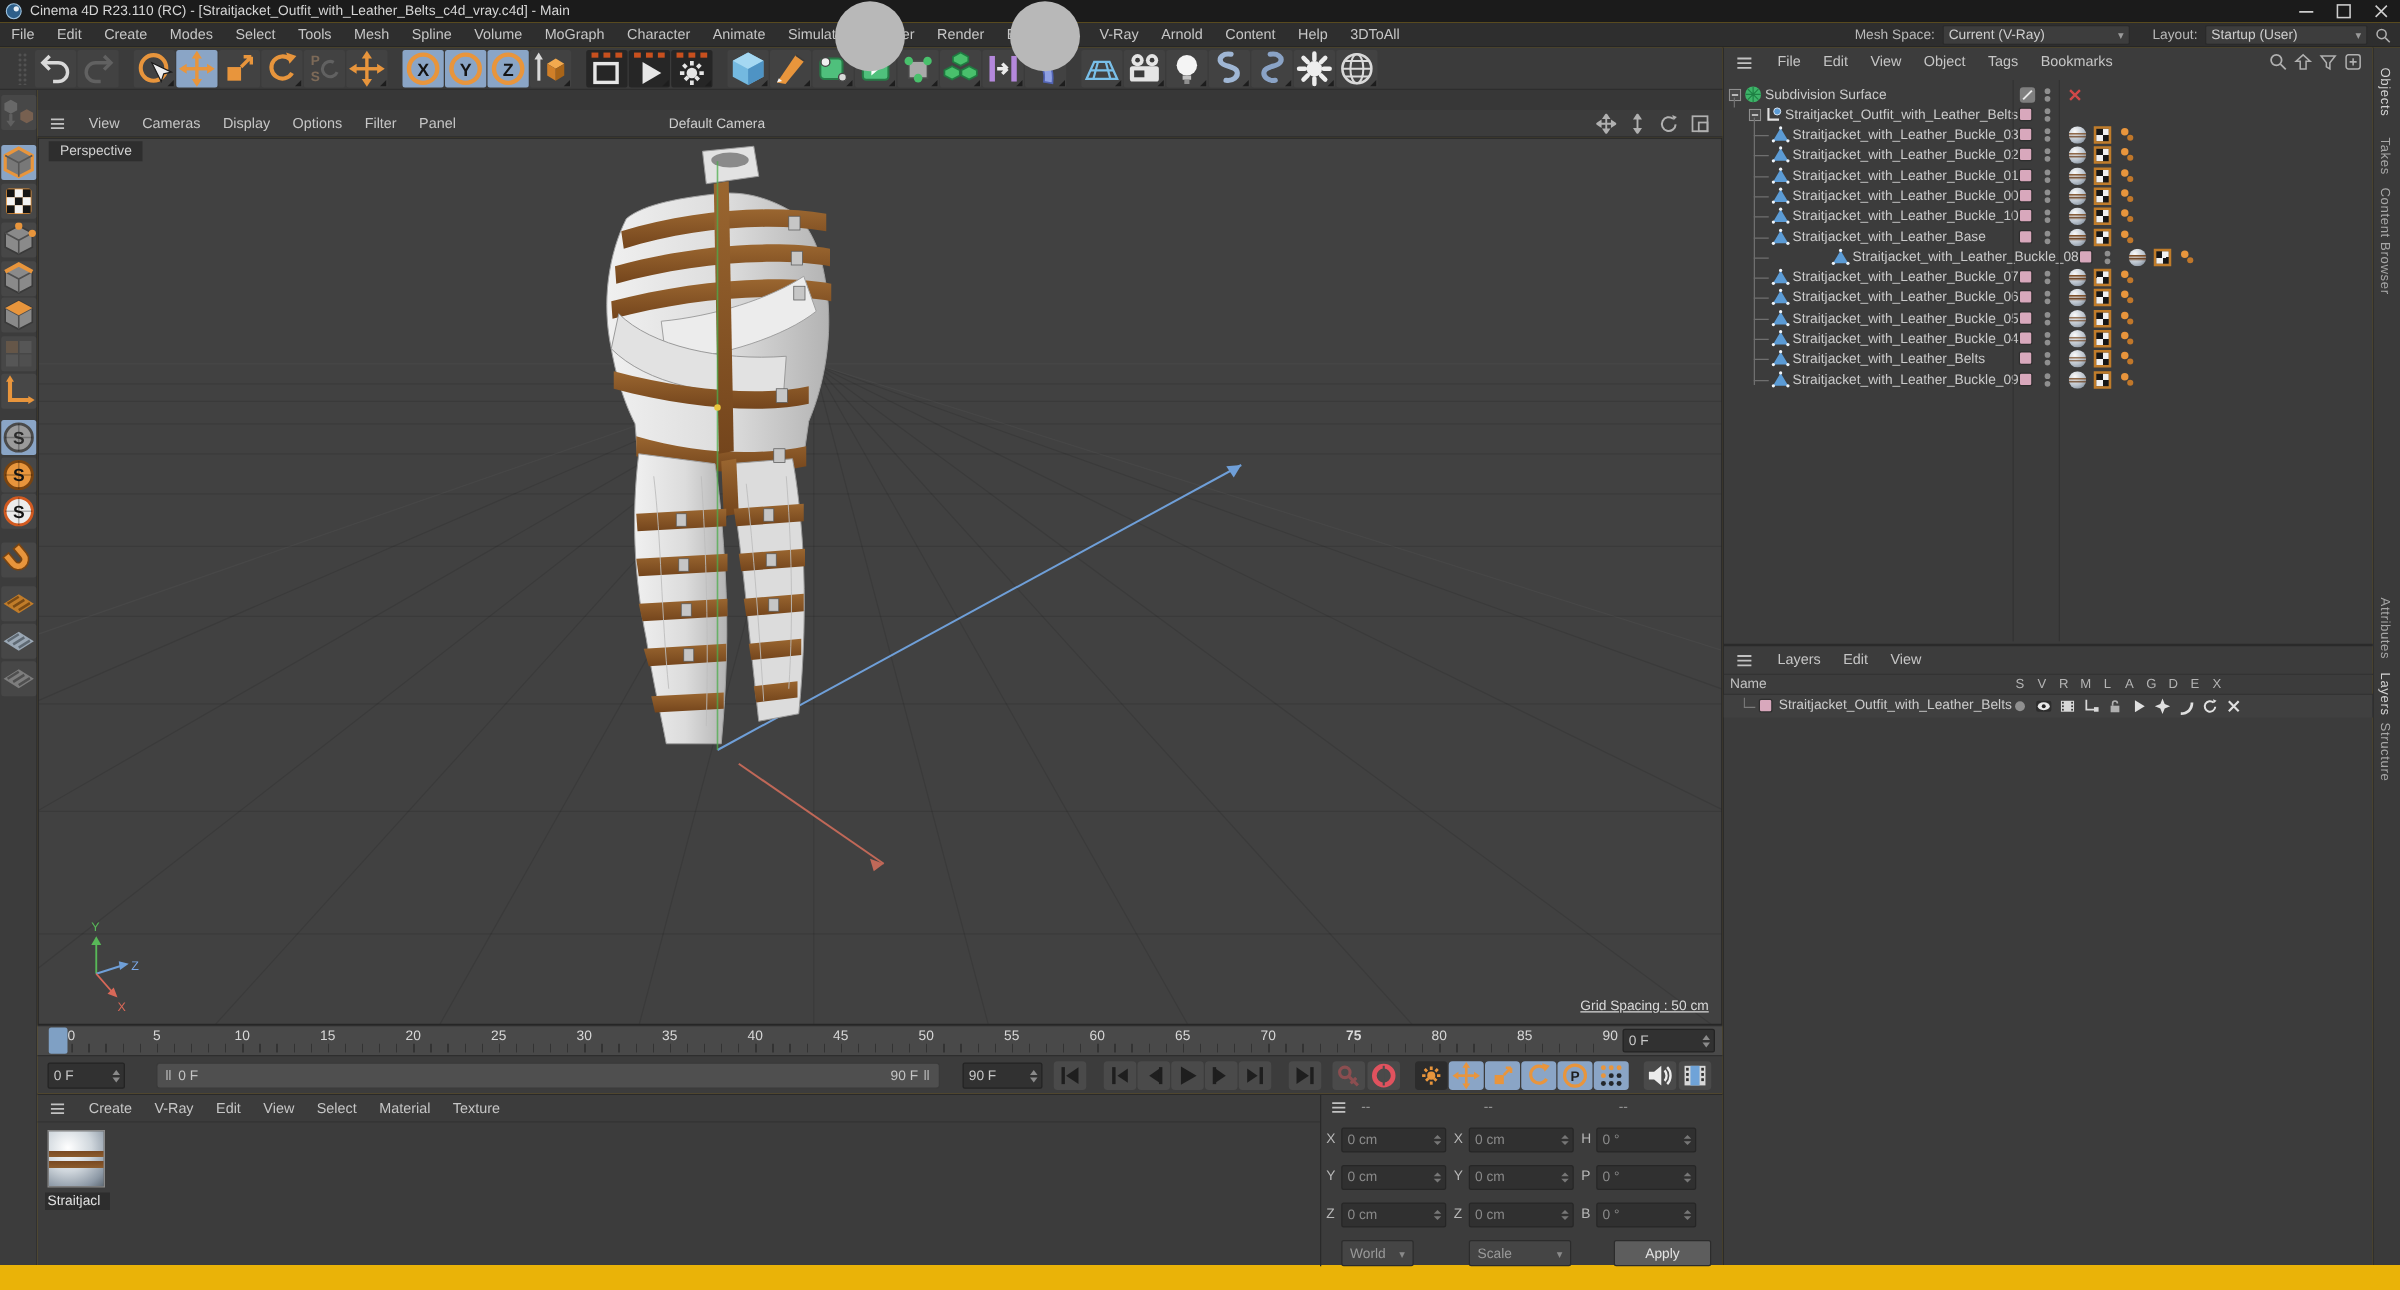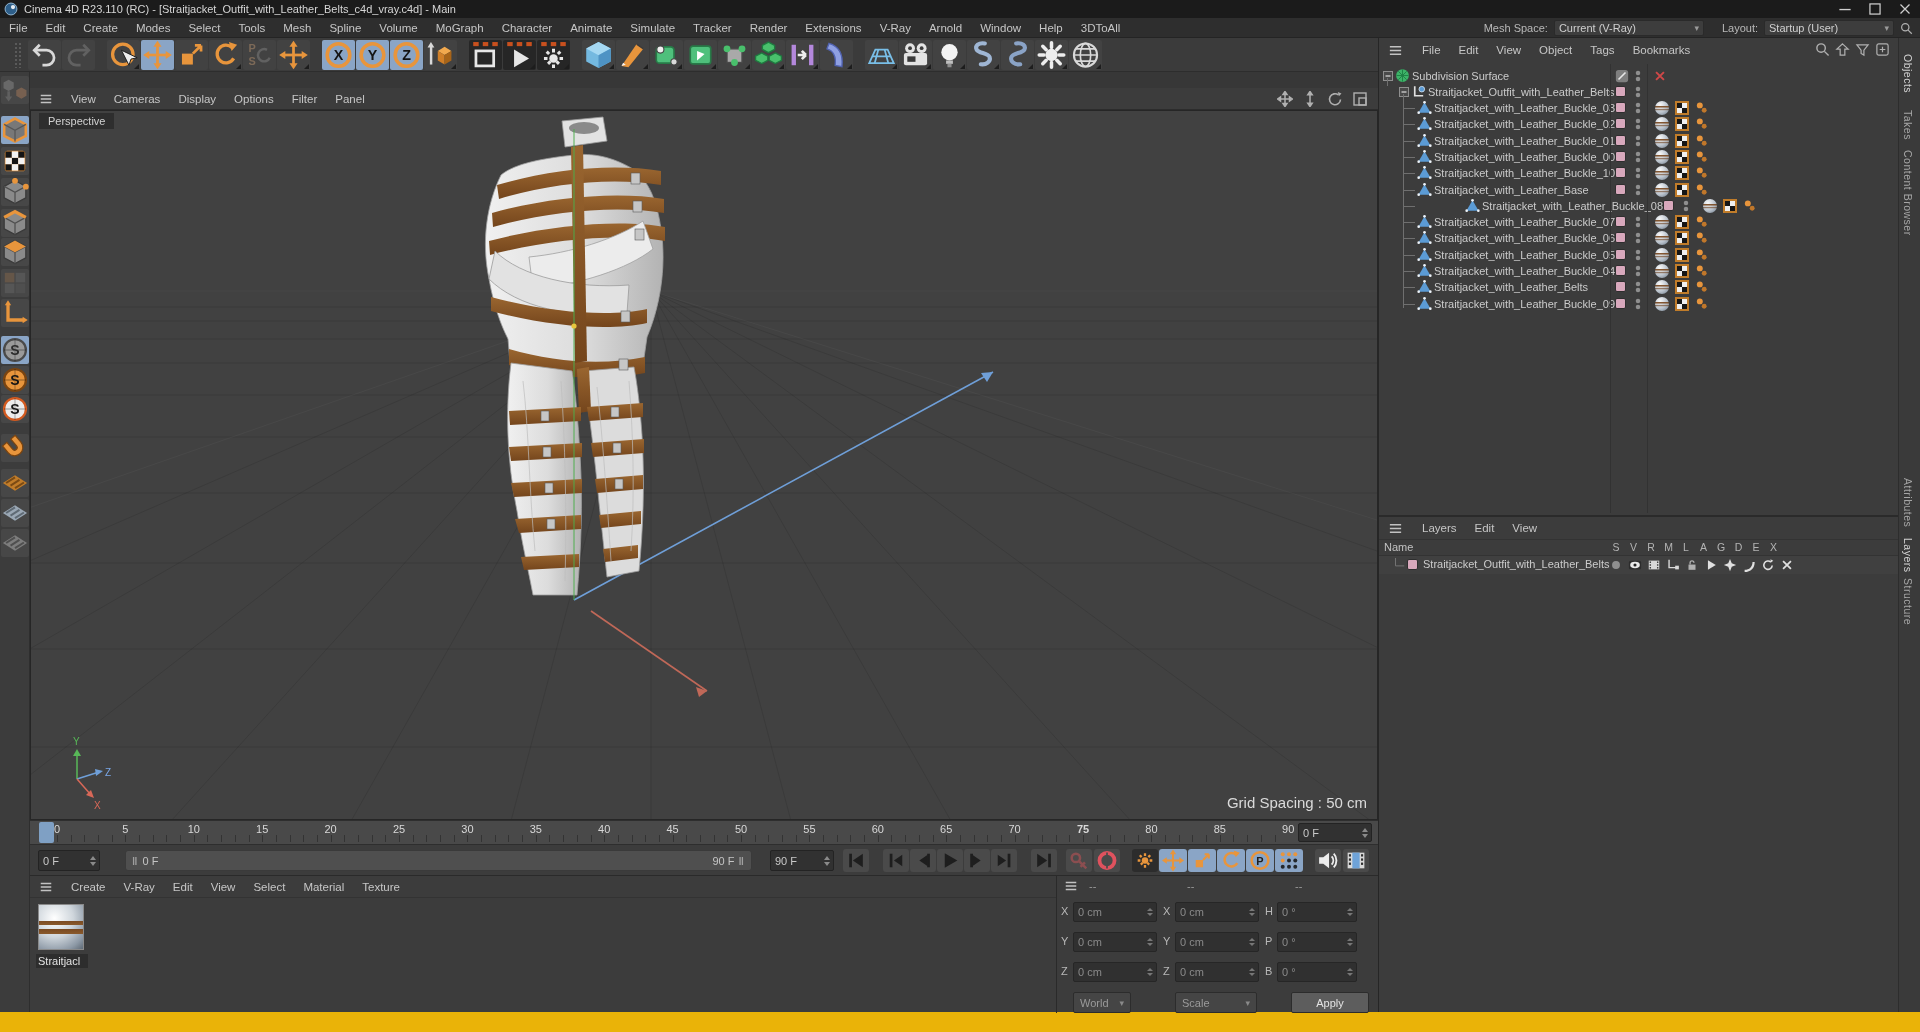--- a/index.html
+++ b/index.html
@@ -56,21 +56,21 @@
   #vpmenu .hamb { width:16px; height:14px; margin:0 8px 0 8px; }
   #vp-camera { position:absolute; left:505px; top:0; height:22px; display:flex; align-items:center; gap:4px;
                color:#cfcfcf; font-size:11px; }
   #vp-camera svg { width:11px; height:11px; }
   #vpnav { position:absolute; right:10px; top:3px; display:flex; gap:9px; }
   #vpnav span { width:16px; height:16px; }
   #viewport { position:absolute; left:30px; top:110px; width:1348px; height:710px; background:#414141;
               border:1px solid #262626; overflow:hidden; }
   #vp-label { position:absolute; left:8px; top:2px; background:#2e2e2e; color:#d2d2d2; font-size:11px;
               padding:2px 9px; }
-  #vp-grid-spacing { position:absolute; right:10px; bottom:8px; color:#dadada; font-size:15px; }
+  #vp-grid-spacing { position:absolute; right:10px; bottom:8px; color:#dadada; font-size:11px;text-decoration:underline; }
 
   
   #ruler { position:absolute; left:30px; top:820px; width:1348px; height:24px; background:#494949;
            border-top:1px solid #2e2e2e; }
   #ruler .ticks { position:absolute; left:27px; right:90px; bottom:2px; height:7px;
            background-image:repeating-linear-gradient(90deg,#333 0 1px, transparent 1px 13.68px); }
   .rnum { position:absolute; top:2px; font-size:11px; color:#d8d8d8; transform:translateX(-50%); }
   #playhead { position:absolute; left:9px; top:1px; width:15px; height:21px; background:#7fa0c4; border-radius:2px; }
   .spinbox { background:#313131; border:1px solid #232323; border-radius:2px; color:#c8c8c8;
              font-size:11px; display:flex; align-items:center; padding:0 4px; position:relative; }
@@ -212,21 +212,21 @@
         <span class="menu-item">Volume</span>
         <span class="menu-item">MoGraph</span>
         <span class="menu-item">Character</span>
         <span class="menu-item">Animate</span>
         <span class="menu-item">Simulate</span>
         <span class="menu-item">Tracker</span>
         <span class="menu-item">Render</span>
         <span class="menu-item">Extensions</span>
         <span class="menu-item">V-Ray</span>
         <span class="menu-item">Arnold</span>
-        <span class="menu-item">Window</span>
+        <span class="menu-item">Content</span>
         <span class="menu-item">Help</span>
         <span class="menu-item">3DToAll</span>
       </span>
     <div id="menubar-right">
       <span style="color:#b8b8b8;font-size:11px">Mesh Space:</span>
       <span class="combo" style="width:150px">
         <span>Current (V-Ray)</span>
           <span class="carat" style="margin-left:auto">▾</span>
       </span>
       <span style="color:#b8b8b8;font-size:11px;margin-left:12px">Layout:</span>
@@ -610,20 +610,33 @@
         </svg>
       </span>
     <span style="display:flex">
         <span class="menu-item">View</span>
         <span class="menu-item">Cameras</span>
         <span class="menu-item">Display</span>
         <span class="menu-item">Options</span>
         <span class="menu-item">Filter</span>
         <span class="menu-item">Panel</span>
       </span>
+    <div id="vp-camera">
+      <span>Default Camera</span>
+      <span>
+          <svg viewBox="0 0 15 15" style="width:100%;height:100%">
+            <g fill="#b8b8b8">
+              <circle cx="4" cy="4" r="1.4"></circle>
+              <circle cx="11" cy="4" r="1.4"></circle>
+              <circle cx="4" cy="11" r="1.4"></circle>
+              <circle cx="11" cy="11" r="1.4"></circle>
+            </g>
+          </svg>
+        </span>
+    </div>
     <div id="vpnav">
       <span>
           <svg viewBox="0 0 16 16" style="width:100%;height:100%">
             <g stroke="#b0b0b0" stroke-width="1.5" fill="#b0b0b0">
               <path d="M8 2.5v11M2.5 8h11" fill="none"></path>
               <path d="M8 .5L6 3.5h4z"></path>
               <path d="M8 15.5L6 12.5h4z"></path>
               <path d="M.5 8l3-2v4z"></path>
               <path d="M15.5 8l-3-2v4z"></path>
             </g>

